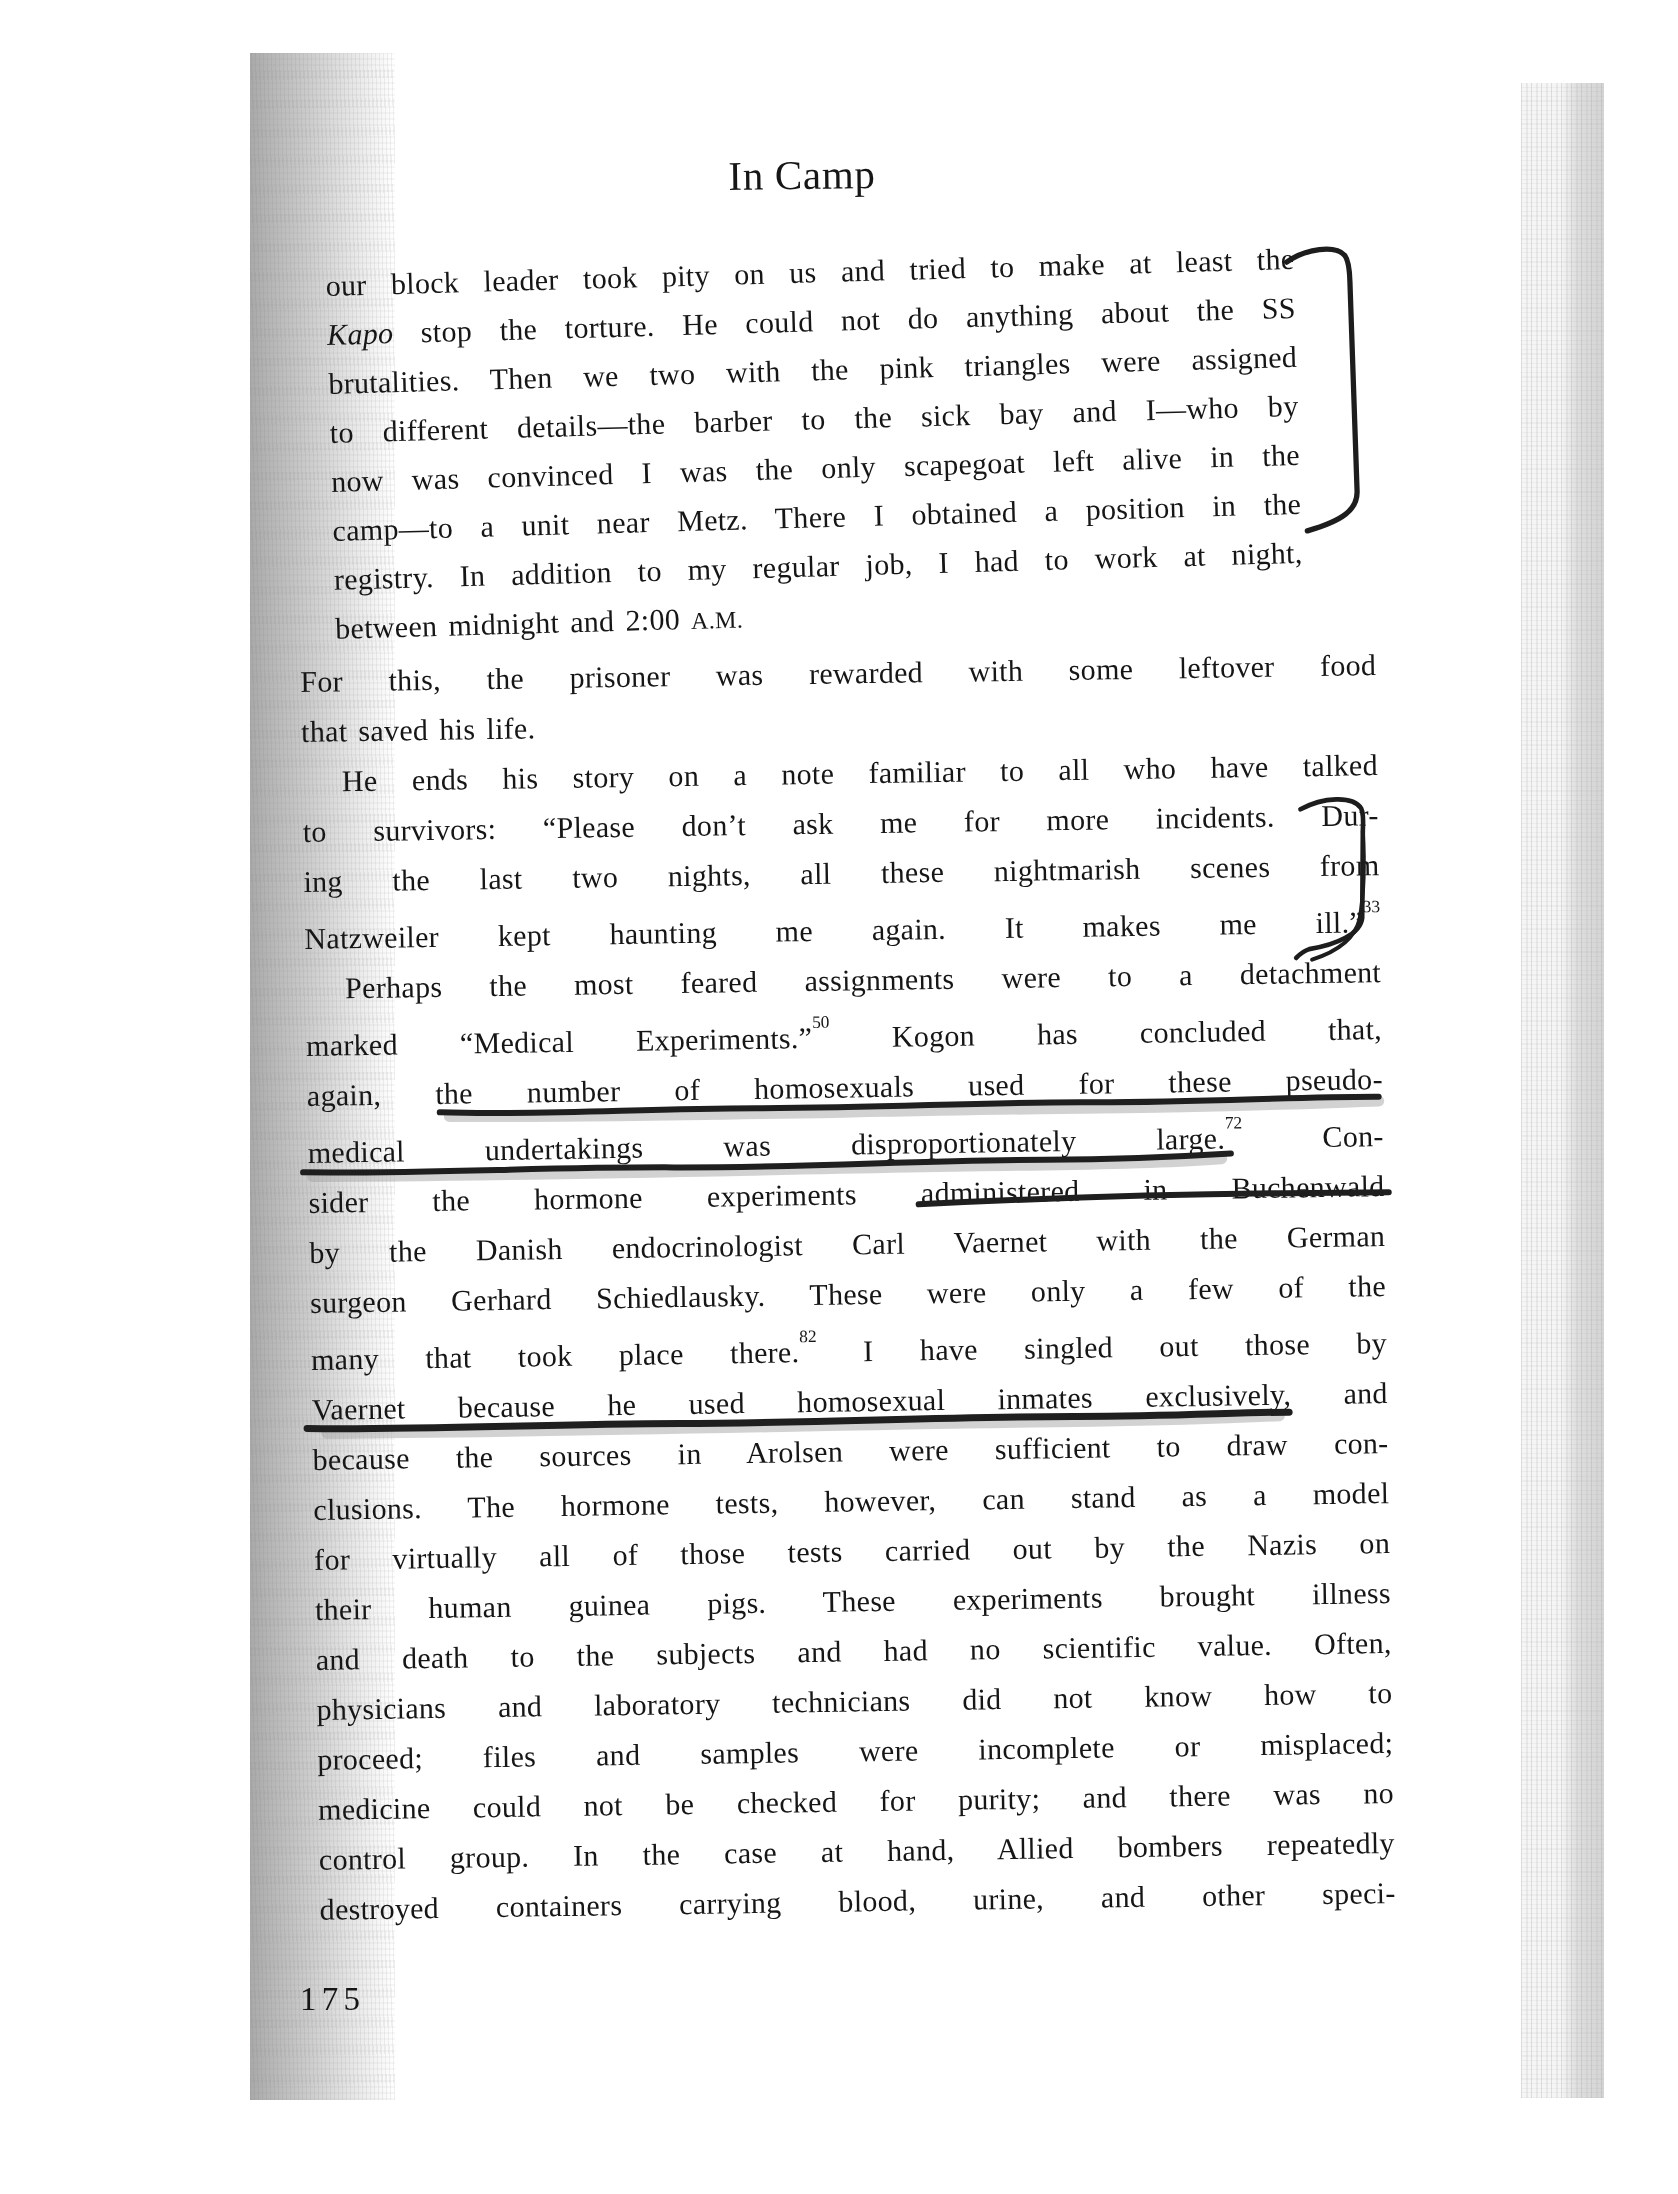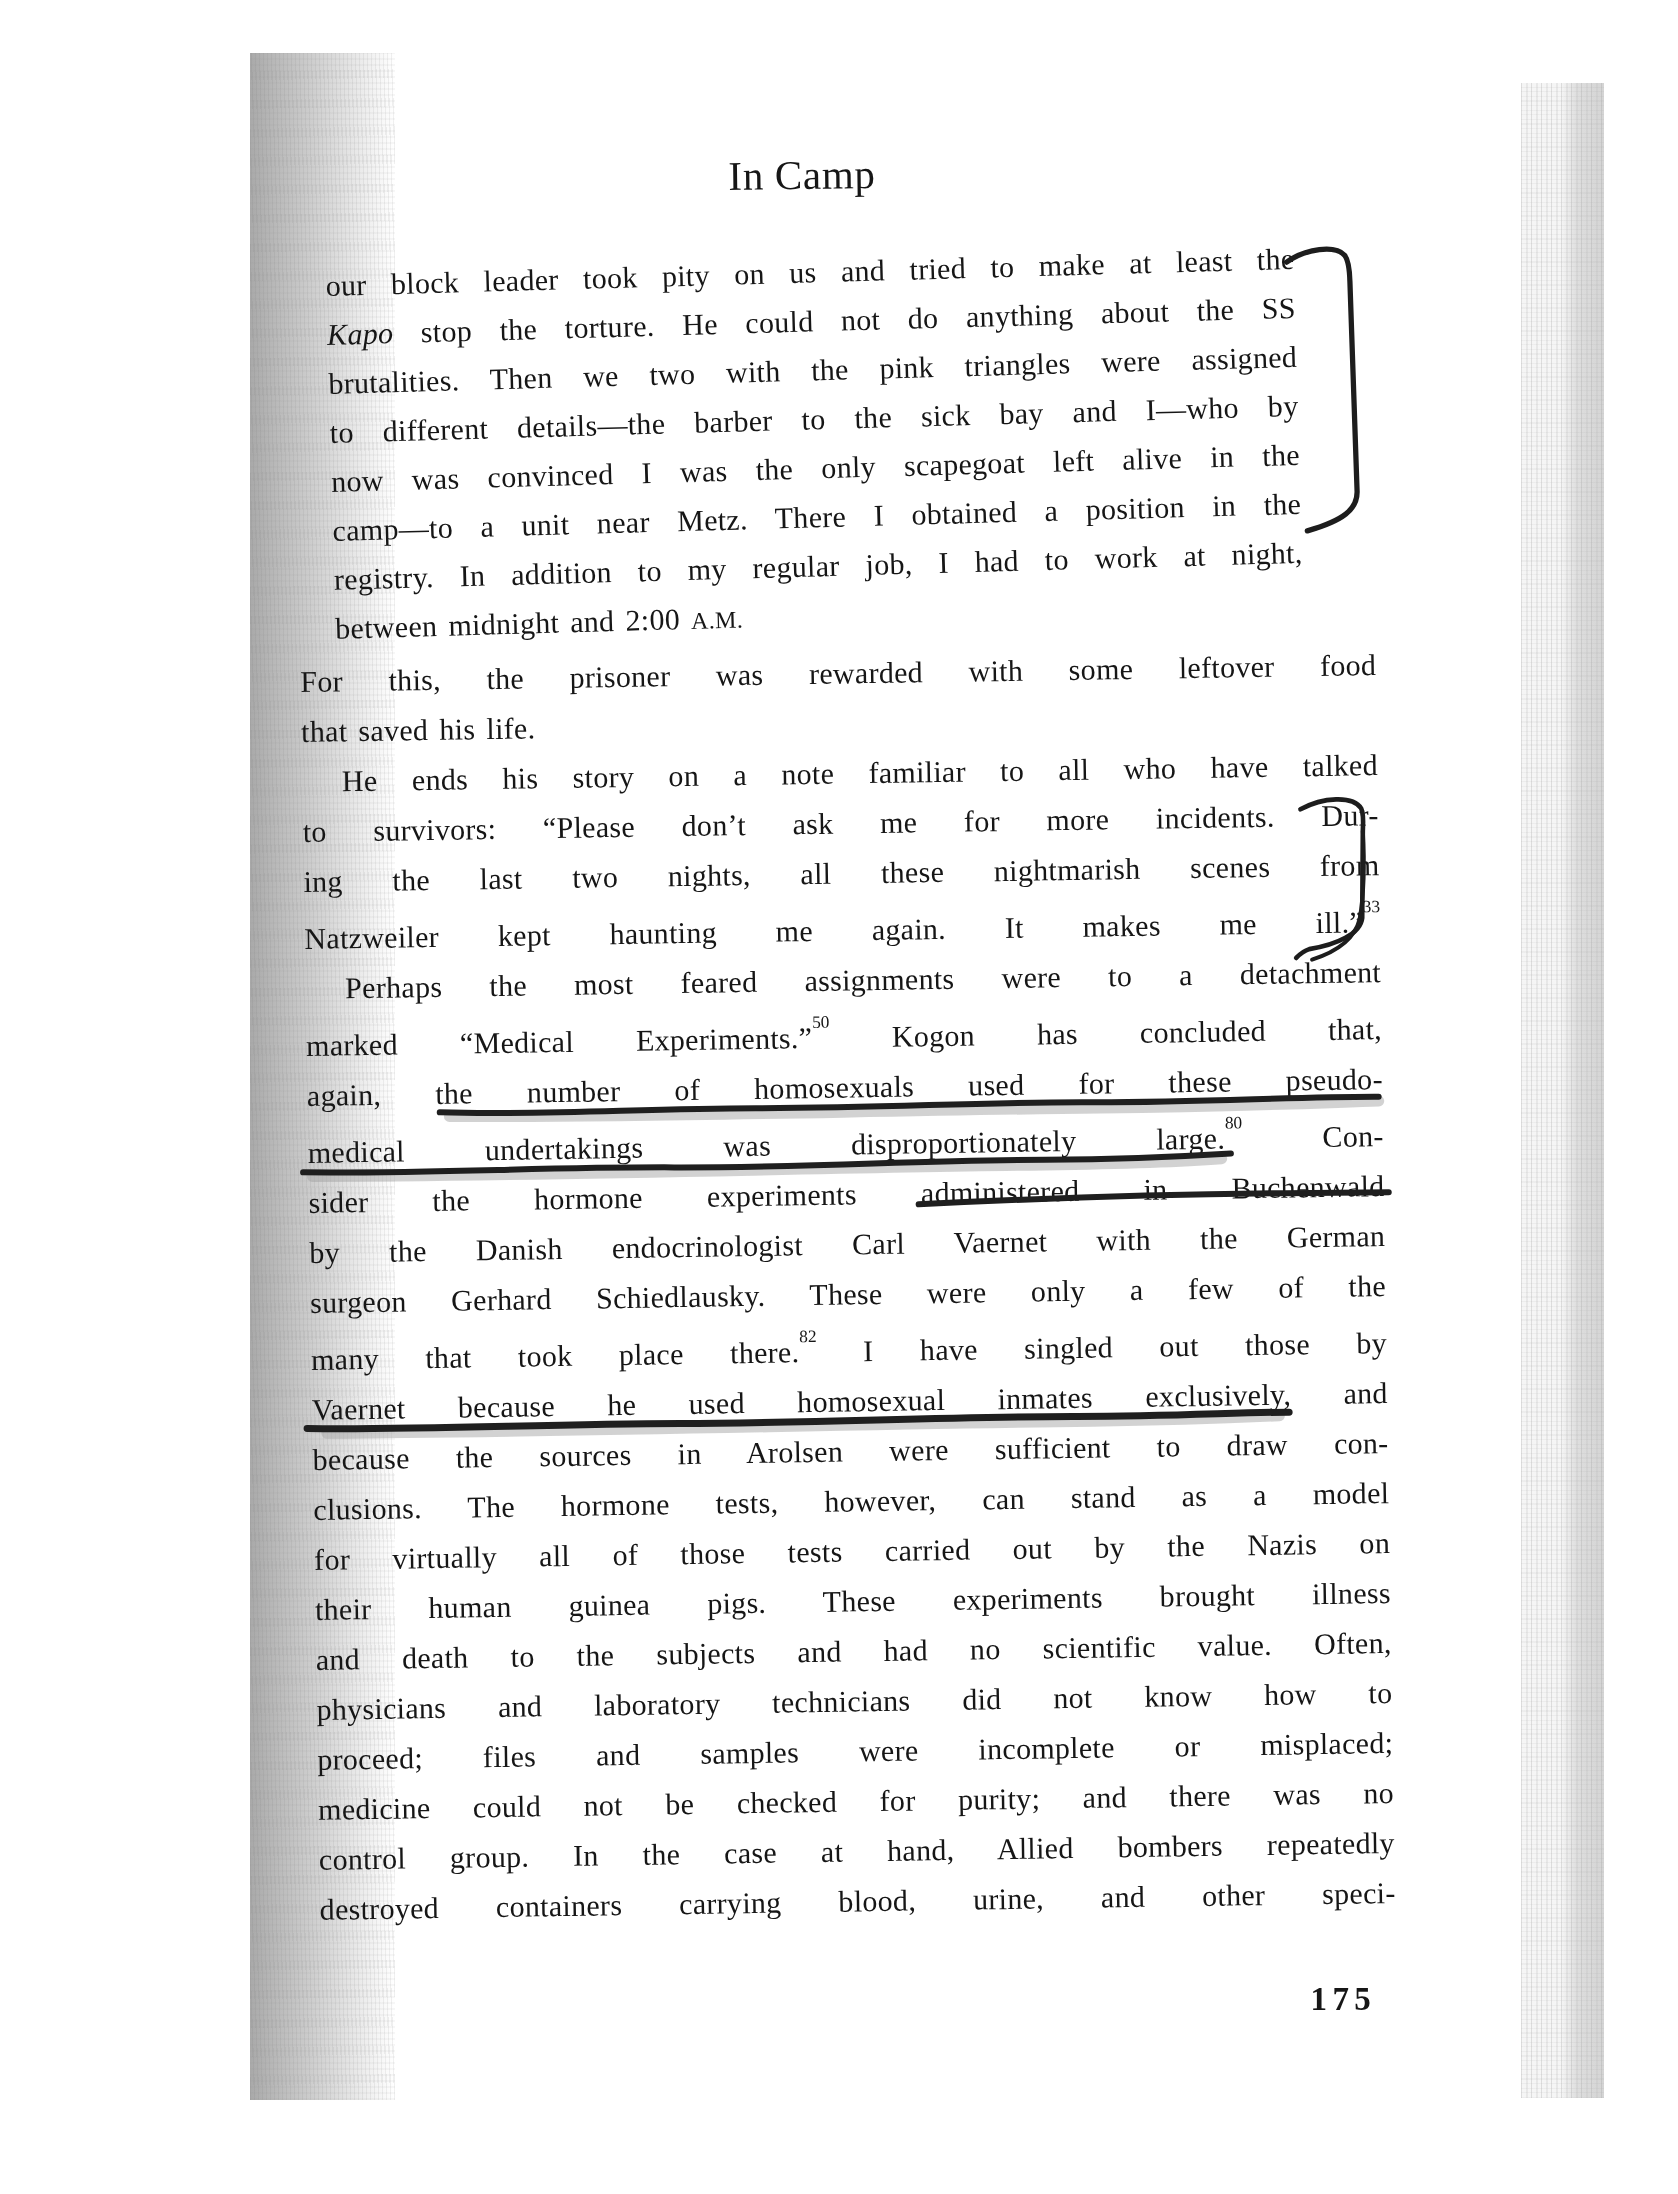--- a/index.html
+++ b/index.html
@@ -52,22 +52,22 @@
   .ps{position:relative;}
   .ps > svg{position:absolute;left:-2.6px;top:54%;width:calc(100% + 6.6px);height:13.2px;overflow:visible;pointer-events:none;}
   .pen-path{fill:none;stroke:#1f1f1f;stroke-linecap:round;stroke-linejoin:round;vector-effect:non-scaling-stroke;}
   .smudge-path{fill:none;stroke:#a7a7a7;opacity:0.5;stroke-linecap:round;vector-effect:non-scaling-stroke;}
   .bracket{position:absolute;pointer-events:none;}
   .bracket svg{display:block;overflow:visible;}
   .bracket path{fill:none;stroke:#1d1d1d;stroke-linecap:round;stroke-linejoin:round;}
   .bq{left:952px;top:8px;width:99px;height:294px;}
   .bn{left:990px;top:152px;width:99px;height:172px;}
   .page-number{
-    position:absolute;left:300px;top:1981px;width:1076px;text-align:right;
-    font-size:33px;letter-spacing:5.3px;font-weight:bold;
+    position:absolute;left:300px;top:1981px;width:1076px;text-align:left;
+    font-size:33px;letter-spacing:5.3px;
   }
 </style>
 </head>
 <body>
 
 <div class="spine-shadow"></div>
 <div class="edge-texture"></div>
 
 <div class="running-header">In Camp</div>
 
@@ -104,21 +104,21 @@
     <span>again, </span><span class="pu"><svg viewBox="0 0 100 20" preserveAspectRatio="none">
           <path class="smudge-path" d="M 2 15 C 20 20, 45 16, 70 17 C 85 18, 93 15, 99 14" stroke-width="11"></path>
           <path class="pen-path" d="M 1 10 C 12 16, 22 9, 34 11 C 48 13, 56 8, 68 10 C 80 13, 90 7, 99 9" stroke-width="6"></path>
         </svg><span>the number of homosexuals used for these pseudo-</span></span>
   </div>
 
   <div class="tline">
     <span class="pu"><svg viewBox="0 0 100 20" preserveAspectRatio="none">
           <path class="smudge-path" d="M 1 16 C 25 20, 55 15, 80 16 C 90 16, 96 14, 99 12" stroke-width="11"></path>
           <path class="pen-path" d="M 0 11 C 14 15, 26 9, 40 12 C 55 15, 66 8, 80 10 C 90 11, 96 8, 100 6" stroke-width="6"></path>
-        </svg><span>medical undertakings was disproportionately large.</span></span><sup class="fn">80</sup><span> Con-</span>
+        </svg><span>medical undertakings was disproportionately large.</span></span><sup class="fn">72</sup><span> Con-</span>
   </div>
 
   <div class="tline">
     <span>sider the hormone experiments </span><span class="ps"><svg viewBox="0 0 100 20" preserveAspectRatio="none">
           <path class="pen-path" d="M 0 15 C 25 9, 55 6, 78 7 C 88 7, 95 8, 100 8" stroke-width="6"></path>
         </svg><span>administered in Buchenwald</span></span>
   </div>
 
   <div class="tline"><span>by the Danish endocrinologist Carl Vaernet with the German</span></div>
   <div class="tline"><span>surgeon Gerhard Schiedlausky. These were only a few of the</span></div>

